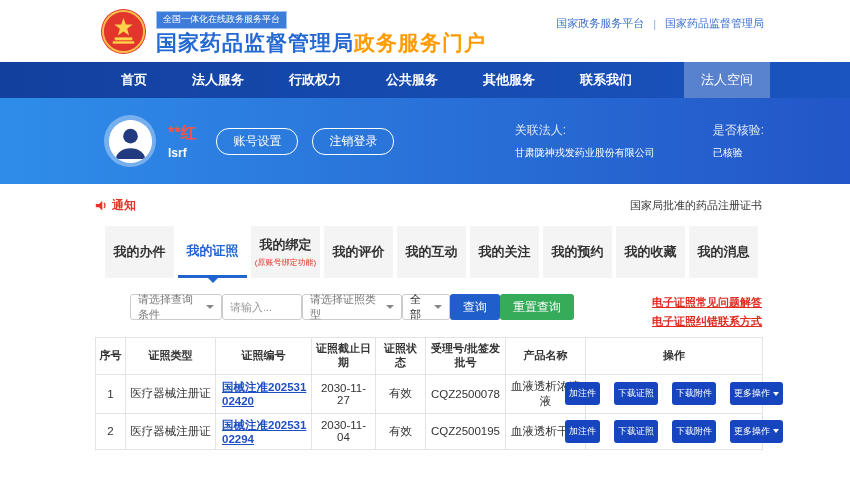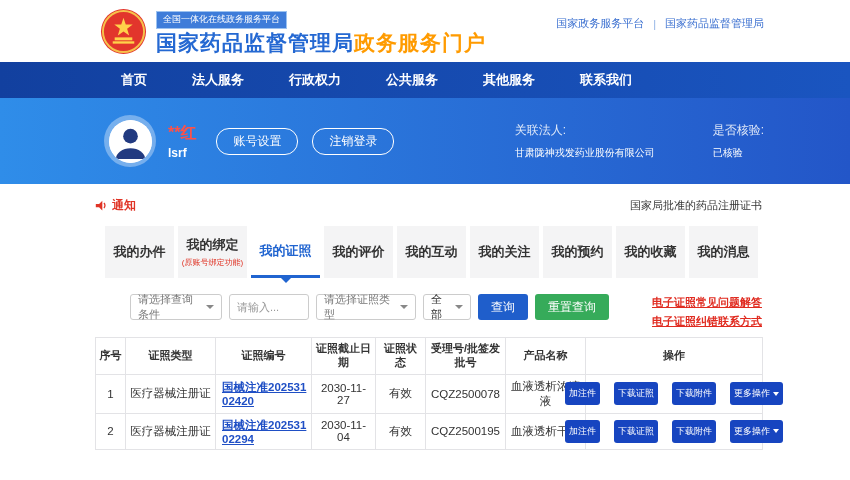--- a/index.html
+++ b/index.html
@@ -59,21 +59,21 @@
     display:flex; flex-direction:column; align-items:center; justify-content:center;
     font-size:13px; color:#333; font-weight:bold; position:relative; }
   .tab .sub { font-size:8px; color:#e03426; margin-top:3px; font-weight:normal;
     white-space:nowrap; }
   .tab.active { background:#fff; color:#2064d0; border-bottom:3px solid #2064d0; }
   .tab-pointer { position:absolute; bottom:-8px; left:50%; transform:translateX(-50%);
     width:0; height:0; border-left:5px solid transparent; border-right:5px solid transparent;
     border-top:5px solid #2064d0; }
 
   
-  .filter-row { display:flex; align-items:flex-start; gap:7px; margin-left:35px; }
+  .filter-row { display:flex; align-items:flex-start; margin-left:35px; }
   .select { height:26px; border:1px solid #ccc; border-radius:3px; background:#fff;
     display:flex; align-items:center; justify-content:space-between;
     padding:0 7px; font-size:11px; color:#777; cursor:pointer; }
   .sel-condition { width:92px; } .sel-type { width:100px; } .sel-scope { width:48px; color:#333; }
   .caret { width:0; height:0; border-left:4px solid transparent;
     border-right:4px solid transparent; border-top:4px solid #888; margin-left:4px; }
   .text-input { height:26px; width:80px; border:1px solid #ccc; border-radius:3px;
     padding:0 7px; font-size:11px; color:#333; font-family:inherit; }
   .text-input::placeholder { color:#999; }
   .btn { height:26px; border:none; border-radius:3px; color:#fff; font-size:12px;
@@ -126,20 +126,21 @@
   </div>
 </div>
 
 <div class="nav">
   <div class="nav-item">首页</div>
   <div class="nav-item">法人服务</div>
   <div class="nav-item">行政权力</div>
   <div class="nav-item">公共服务</div>
   <div class="nav-item">其他服务</div>
   <div class="nav-item">联系我们</div>
+  <div class="legal-space">法人空间</div>
 </div>
 
 <div class="banner">
   <div class="avatar-ring">
     <div class="avatar">
       <svg viewBox="0 0 44 44" width="43" height="43">
         <circle cx="22" cy="22" r="22" fill="#fff"></circle>
         <circle cx="22" cy="16.5" r="7.5" fill="#223a80"></circle>
         <path d="M7 40 a15 11 0 0 1 30 0 z" fill="#223a80"></path>
       </svg>
@@ -175,27 +176,27 @@
       </svg>
       <span>通知</span>
     </div>
     <div class="notice-right">国家局批准的药品注册证书</div>
   </div>
 
   <div class="tabs">
     <div class="tab">
         <span>我的办件</span>
       </div>
-    <div class="tab">
-      <span>我的绑定</span>
-      <span class="sub">(原账号绑定功能)</span>
-    </div>
     <div class="tab active">
       <span>我的证照</span>
       <span class="tab-pointer"></span>
+    </div>
+    <div class="tab">
+      <span>我的绑定</span>
+      <span class="sub">(原账号绑定功能)</span>
     </div>
     <div class="tab">
         <span>我的评价</span>
       </div>
     <div class="tab">
         <span>我的互动</span>
       </div>
     <div class="tab">
         <span>我的关注</span>
       </div>

